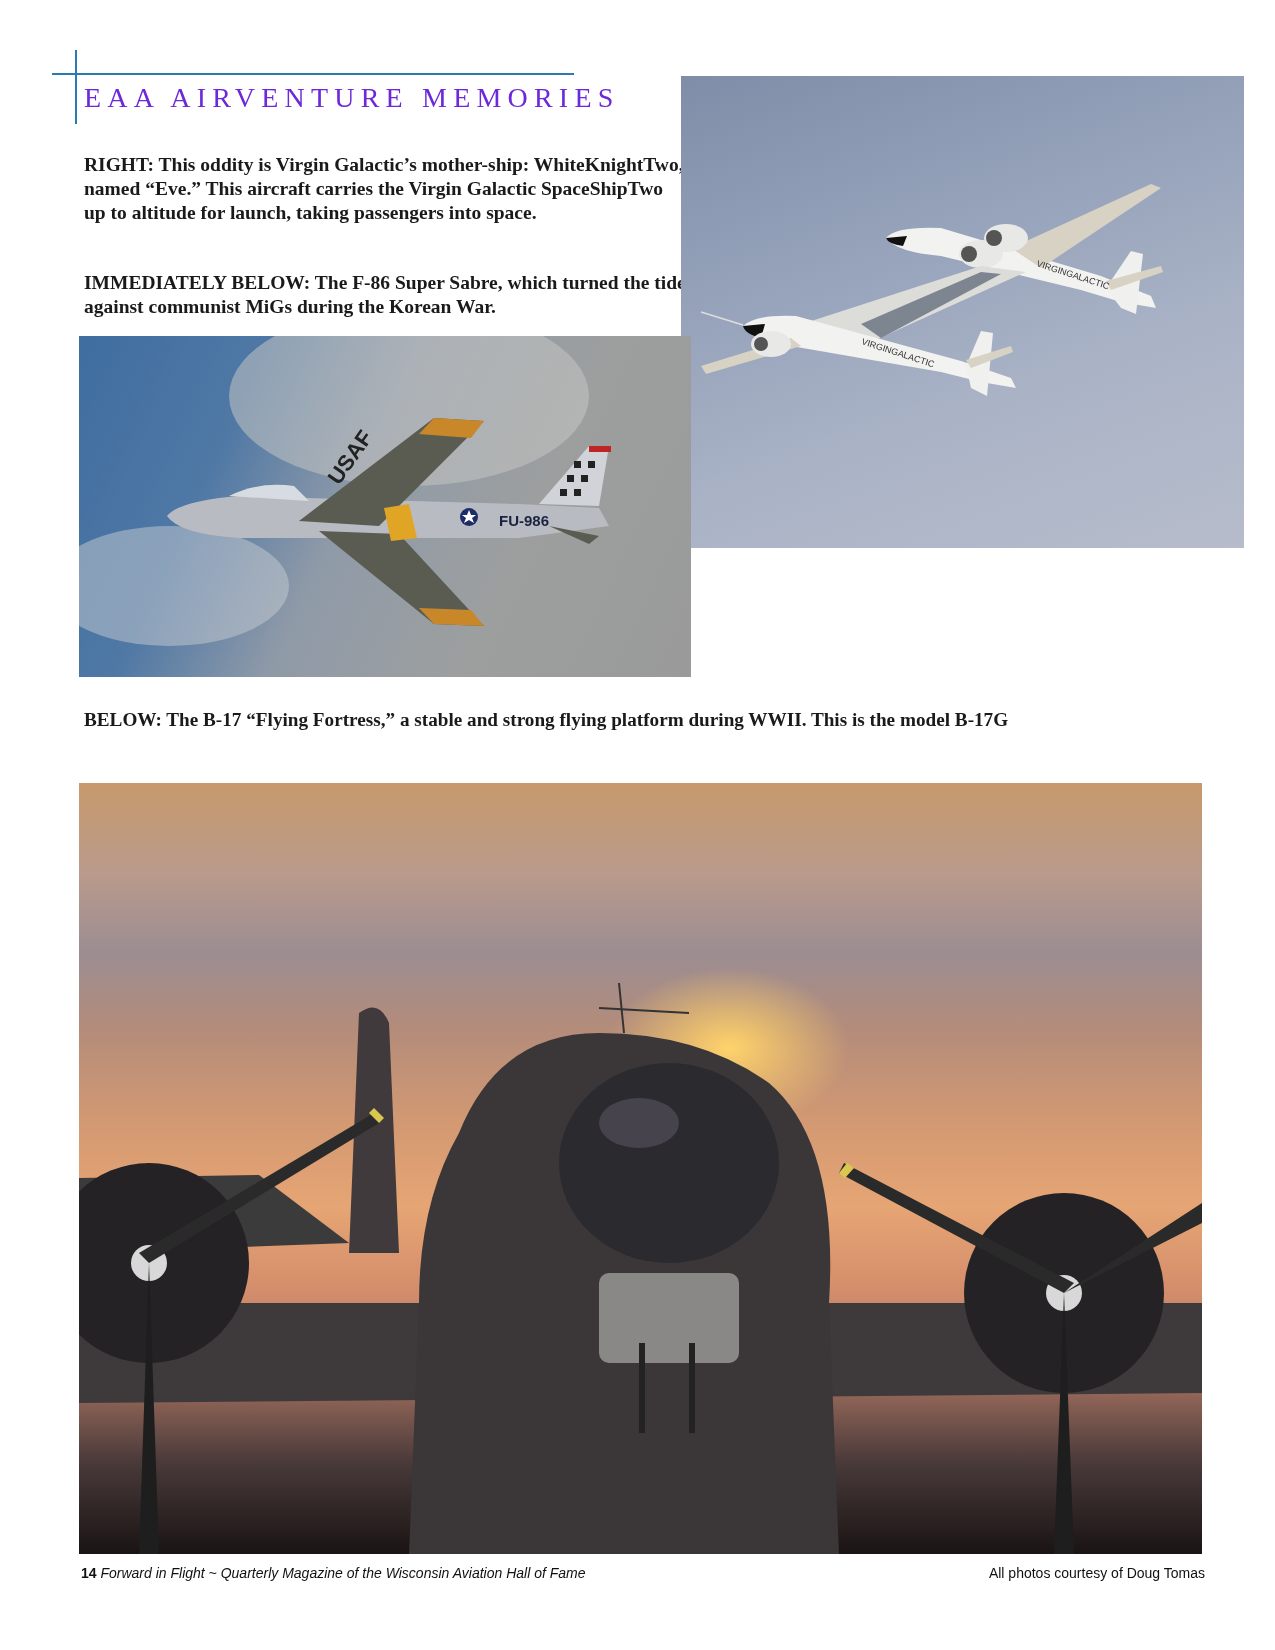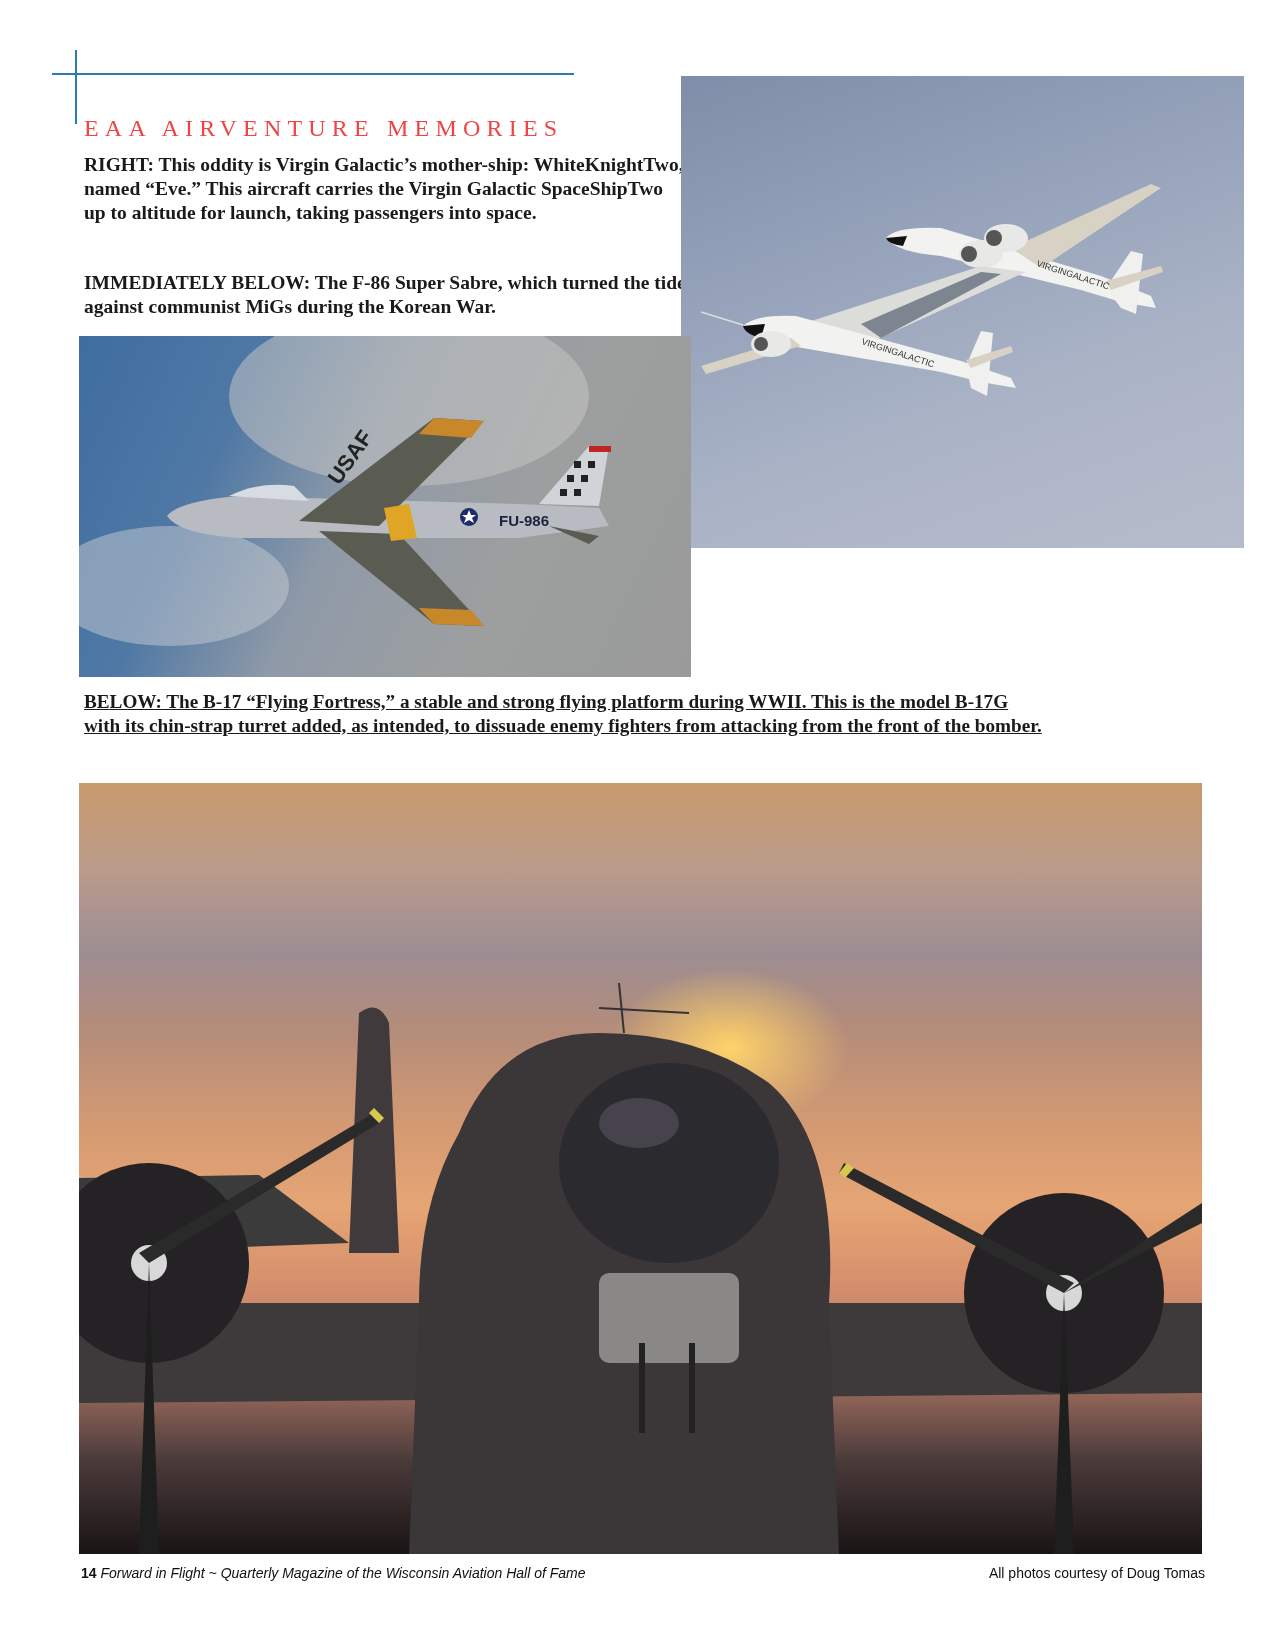--- a/index.html
+++ b/index.html
@@ -1,24 +1,24 @@
 <!DOCTYPE html>
 <html><head>
 <meta charset="utf-8">
 <style>
   html, body { margin:0; padding:0; background:#ffffff; }
   body { width:1275px; height:1650px; position:relative; overflow:hidden; font-family:"Liberation Serif", serif; color:#1a1a1a; }
   .abs { position:absolute; }
   .hline { left:52px; top:73px; width:522px; height:2px; }
   .vline { left:75px; top:50px; width:2px; height:74px; }
-  .section-title { left:84px; top:82px; font-family:"Liberation Serif", serif; font-size:24px; letter-spacing:6.2px; color:#ef4444; white-space:nowrap;margin-top:33px; }
+  .section-title { left:84px; top:82px; font-family:"Liberation Serif", serif; font-size:28px; letter-spacing:6.2px; color:#6d28d9; white-space:nowrap; }
   .caption { font-family:"Liberation Serif", serif; font-weight:bold; font-size:19.5px; line-height:24px; color:#1a1a1a; }
   .cap-right { left:84px; top:153px; width:600px; }
   .cap-below1 { left:84px; top:271px; width:640px; }
-  .cap-below2 { left:84px; top:690px; width:1130px; line-height:24px; font-size:19.2px;text-decoration:underline; }
+  .cap-below2 { left:84px; top:708px; width:1130px; line-height:24px; font-size:19.2px; }
   .photo { overflow:hidden; }
   
   .photo-virgin { left:681px; top:76px; width:563px; height:472px;
     background:linear-gradient(160deg,#7f8da8 0%,#95a2ba 35%,#aab3c6 65%,#b6bccb 100%); }
   
   .photo-f86 { left:79px; top:336px; width:612px; height:341px;
     background:linear-gradient(115deg,#3f6da0 0%,#4f78a5 25%,#8f9aa8 45%,#9d9f9f 70%,#999a99 100%); }
   
   .photo-b17 { left:79px; top:783px; width:1123px; height:771px;
     background:linear-gradient(180deg,#c79a6c 0%,#b99a8c 12%,#9c8d92 22%,#b48c7a 32%,#d59a72 45%,#e6a574 55%,#d58f6c 65%,#b47a66 75%,#4a3a3a 88%,#1a1414 100%); }
@@ -102,21 +102,20 @@
       <rect x="481" y="153" width="7" height="7"></rect>
         <rect x="495" y="153" width="7" height="7"></rect>
     </g>
     <rect x="510" y="110" width="22" height="6" fill="#c02525"></rect>
     <path d="M470 190 L520 200 L510 208 Z" fill="#5a5c52"></path>
   </svg>
 </div>
 
 <div class="abs caption cap-below2">
   <div>BELOW:   The B-17 “Flying Fortress,” a stable and strong flying platform during WWII. This is the model B-17G</div>
-  <div>with its chin-strap turret added, as intended, to dissuade enemy fighters from attacking from the front of the bomber.</div>
 </div>
 
 <div class="abs photo photo-b17">
   <svg width="1123" height="771" viewBox="0 0 1123 771">
     <defs>
       <radialGradient id="sun" cx="0.5" cy="0.5" r="0.5">
         <stop offset="0" stop-color="#ffd36a"></stop>
         <stop offset="1" stop-color="#ffd36a" stop-opacity="0"></stop>
       </radialGradient>
     </defs>

